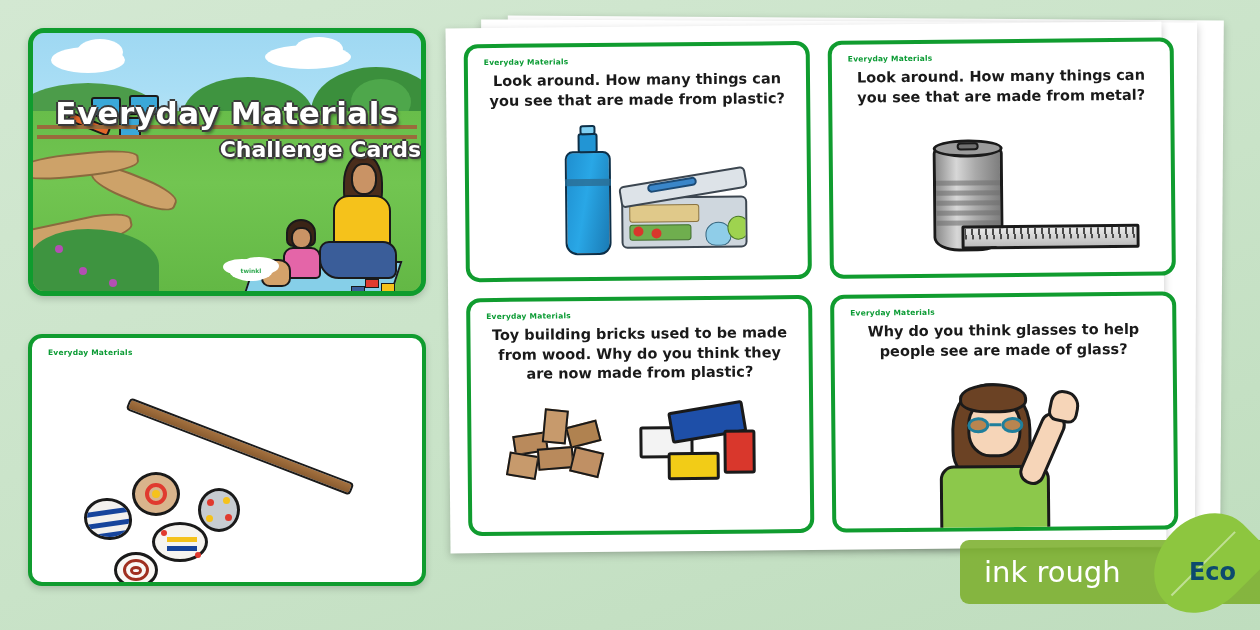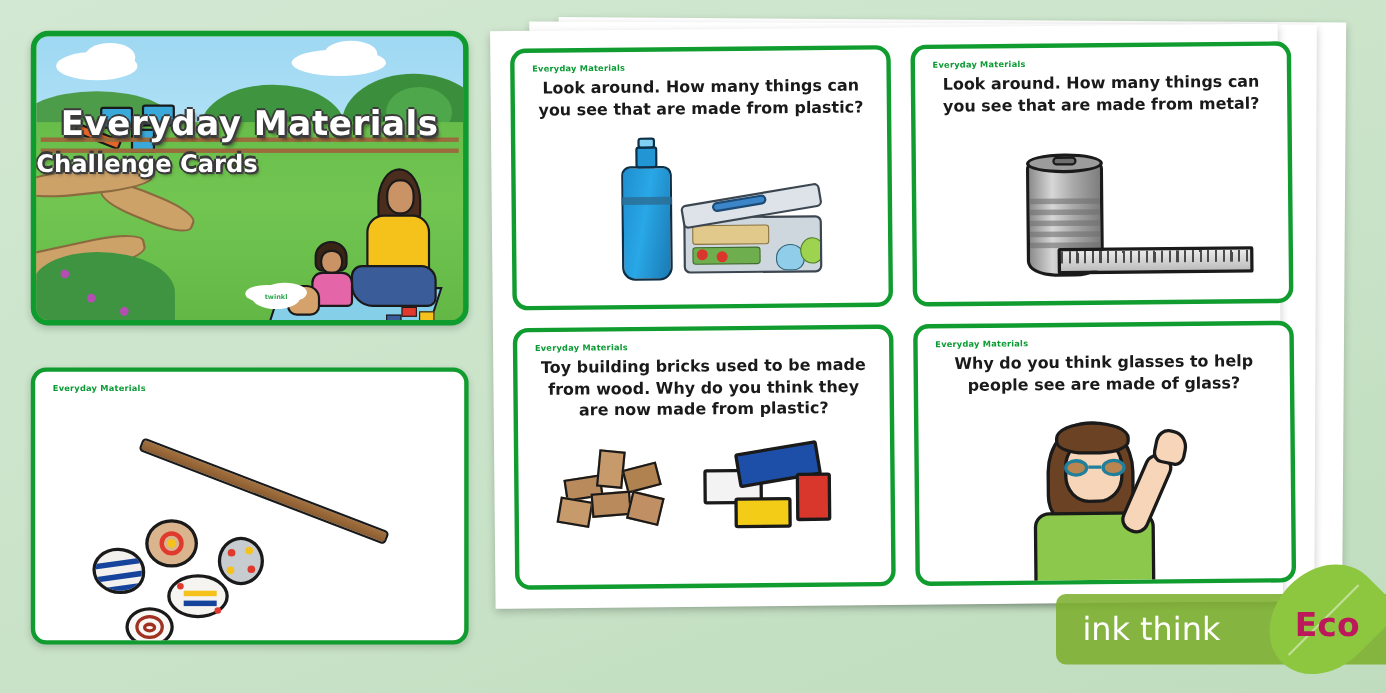--- a/index.html
+++ b/index.html
@@ -82,21 +82,21 @@
     font-weight: 700;
     font-size: 31px;
     color: #ffffff;
     letter-spacing: .5px;
     text-shadow: -2px 0 #3a3a3a, 2px 0 #3a3a3a, 0 -2px #3a3a3a, 0 2px #3a3a3a,
                  2px 2px 0 #4a4a4a, 3px 4px 3px rgba(0,0,0,.35);
   }
   .cover-subtitle {
     position: absolute;
     left: 0; right: 0; top: 104px;
-    text-align: left;
+    text-align: right;
     font-family: "DejaVu Sans", sans-serif;
     font-weight: 700;
     font-size: 22px;
     color: #ffffff;
     text-shadow: -2px 0 #3a3a3a, 2px 0 #3a3a3a, 0 -2px #3a3a3a, 0 2px #3a3a3a,
                  2px 2px 0 #4a4a4a, 2px 3px 3px rgba(0,0,0,.35);
   }
   .twinkl-cloud {
     position: absolute;
     width: 44px; height: 22px;
@@ -150,24 +150,24 @@
     transform: rotate(45deg);
   }
   #eco-leaf-vein {
     position: absolute; left: 50%; top: 10%;
     width: 2px; height: 82%;
     background: rgba(255,255,255,.45);
     transform: translateX(-50%);
   }
   #eco-word {
     position: absolute; right: 24px; bottom: 18px;
-    color: #be185d;
+    color: #0c4a6e;
     font-family: "DejaVu Sans", sans-serif;
     font-weight: 700;
-    font-size: 30px;
+    font-size: 24px;
   }
 </style>
 </head>
 <body>
 
 <div class="card-white" id="cover-card">
   <div class="cover-sky"></div>
 
   <div class="cloud" style="left:18px;top:14px;width:74px;height:26px;"></div>
   <div class="cloud" style="left:44px;top:6px;width:46px;height:26px;"></div>
@@ -353,19 +353,19 @@
         <div style="position:absolute;left:194px;top:38px;width:26px;height:76px;background:#f6d5b8;border:3px solid #1a1a1a;border-radius:12px;transform:rotate(24deg);"></div>
         <div style="position:absolute;left:214px;top:18px;width:30px;height:32px;background:#f6d5b8;border:3px solid #1a1a1a;border-radius:40% 50% 30% 30%;transform:rotate(12deg);"></div>
       </div>
     </div>
 
   </div>
 </div>
 
 <div id="eco-badge">
   <div id="eco-bar">
-    <span id="eco-ink-label">ink think</span>
+    <span id="eco-ink-label">ink rough</span>
   </div>
   <div id="eco-leaf">
     <div id="eco-leaf-vein"></div>
   </div>
   <span id="eco-word">Eco</span>
 </div>
 
 </body></html>

